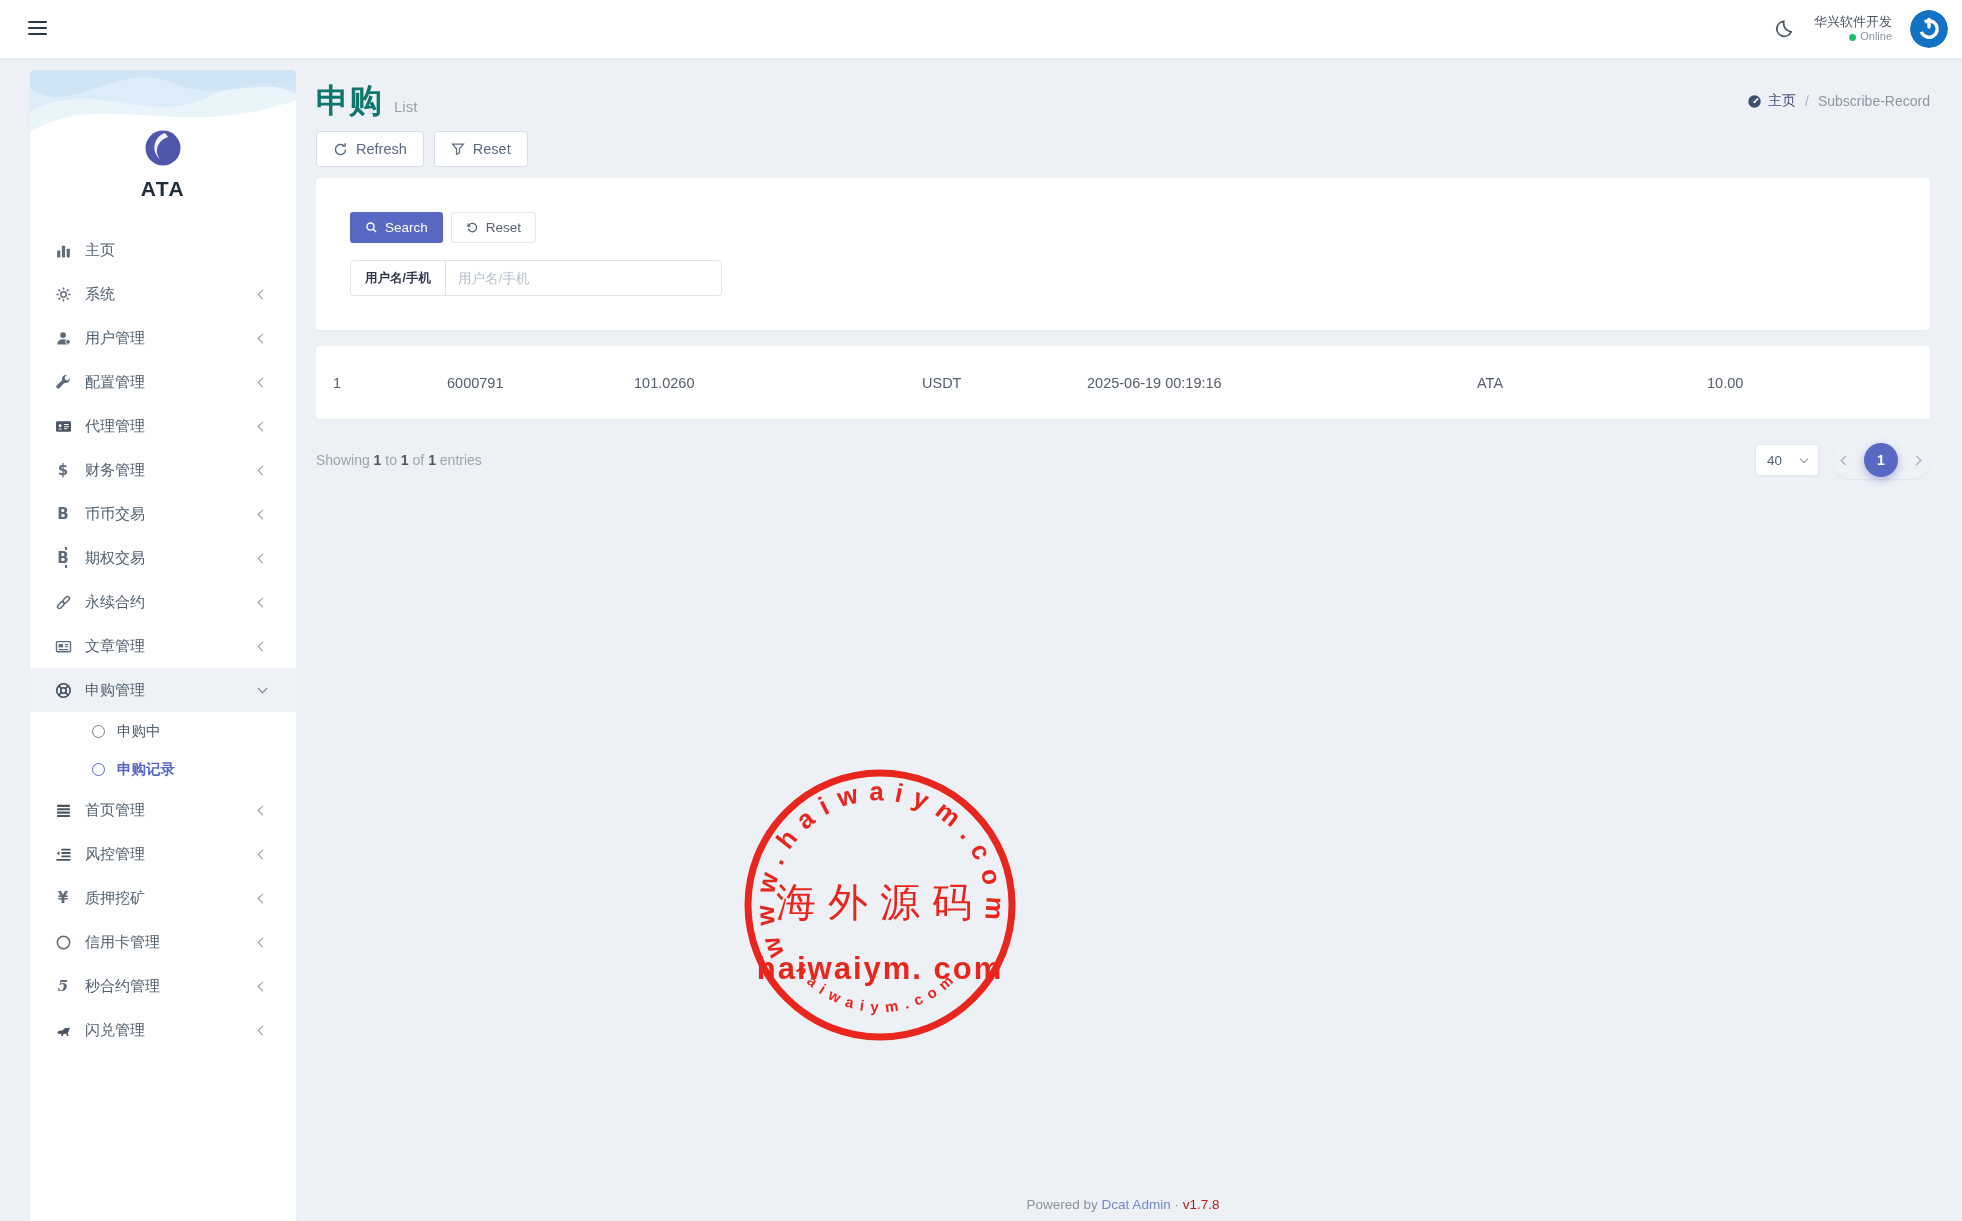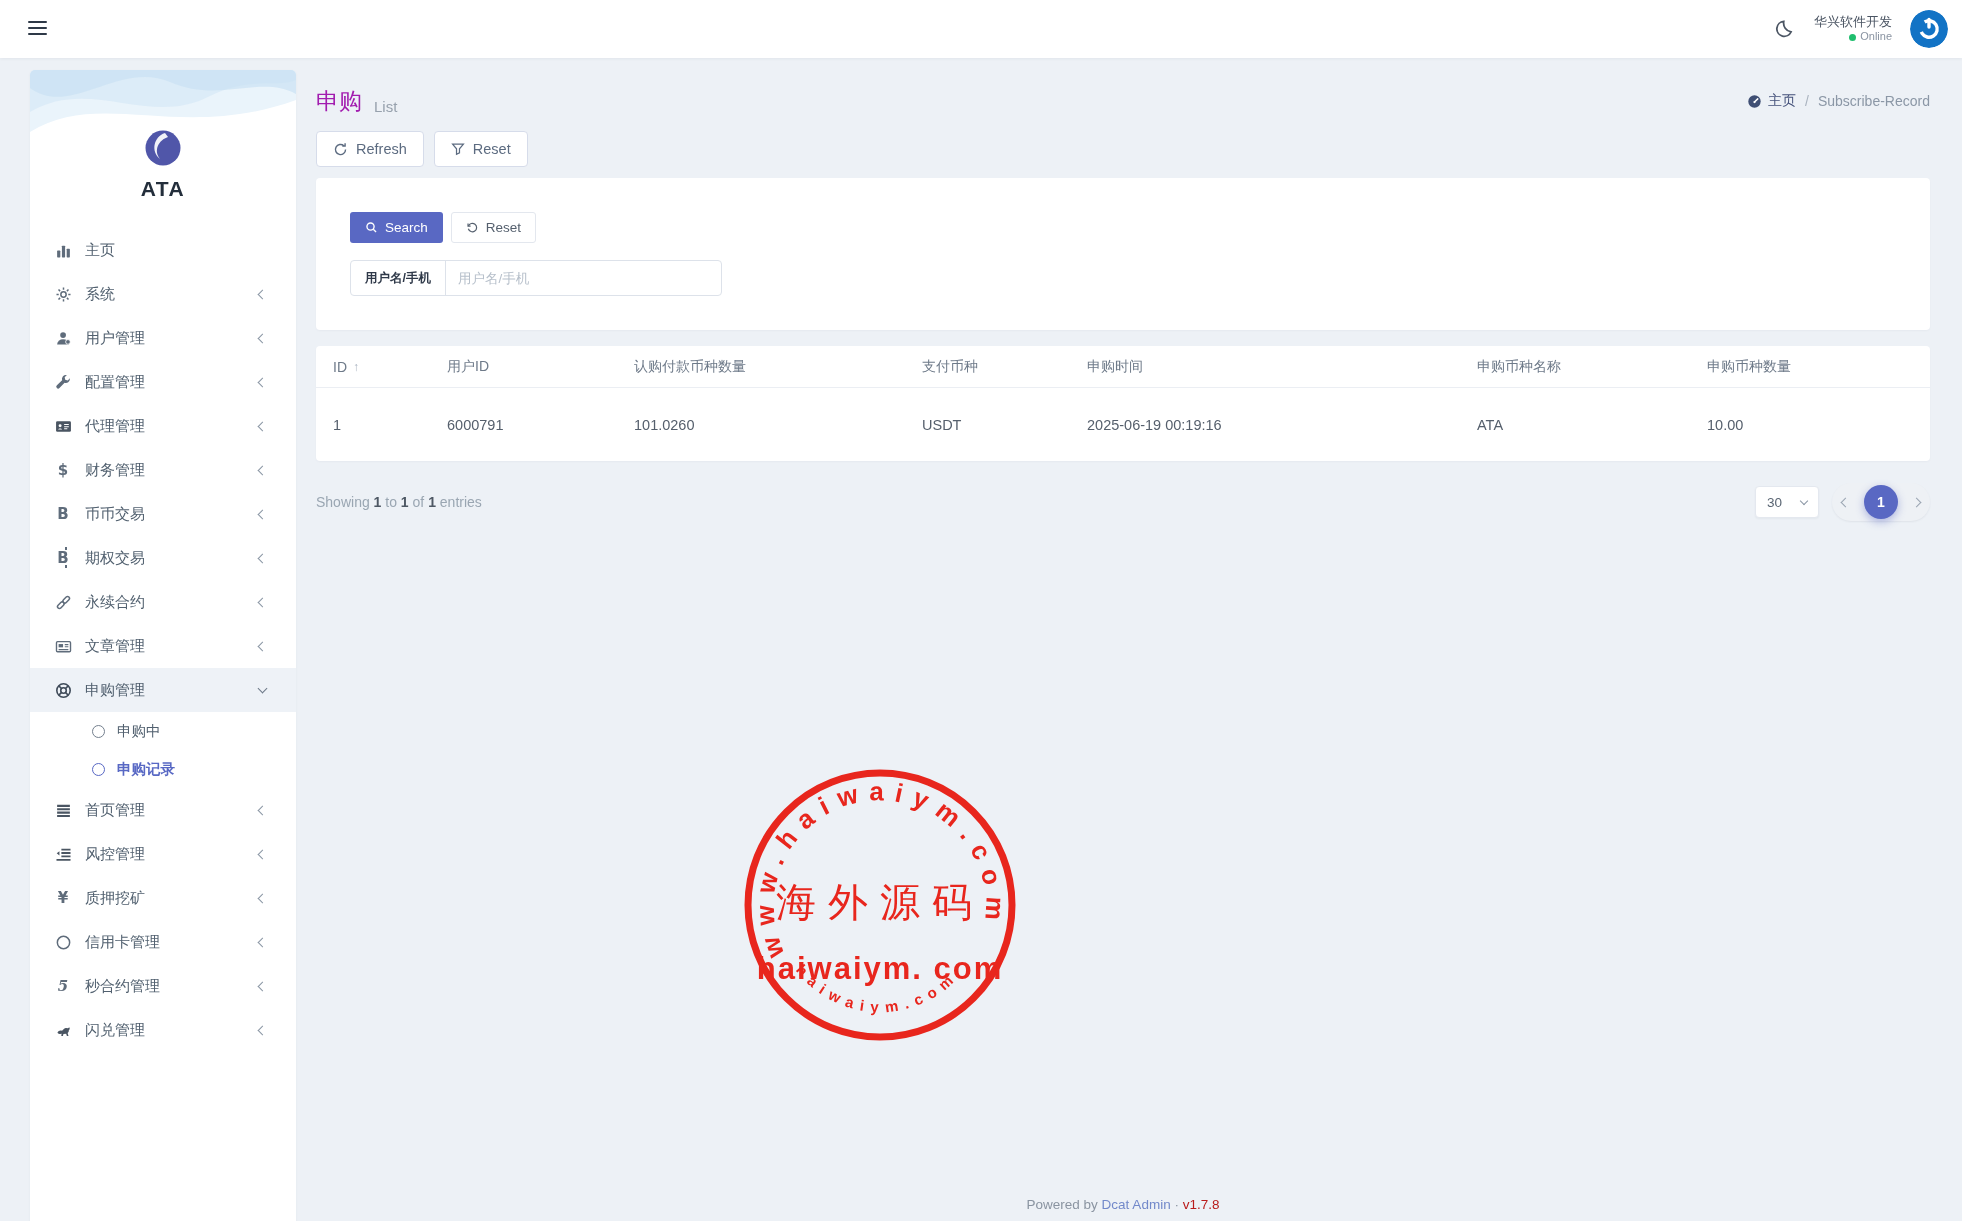--- a/index.html
+++ b/index.html
@@ -41,21 +41,21 @@
   .smi.active .lbl{color:#5868c4;font-weight:bold;}
   .glyph{font-size:15px;font-weight:bold;color:#5f6c7b;font-family:"DejaVu Sans",sans-serif;}
   .glyph.serif{font-family:"DejaVu Serif",serif;font-style:italic;}
   .coin-b{position:relative;}
   .coin-b.t::before{content:"";position:absolute;left:8px;top:-2px;width:2px;height:3px;background:#5f6c7b;}
   .coin-b.t::after{content:"";position:absolute;left:8px;bottom:-1px;width:2px;height:3px;background:#5f6c7b;}
 
   
   .main{position:absolute;left:316px;top:58px;width:1614px;}
   .page-head{margin-top:22px;height:42px;display:flex;align-items:center;}
-  .page-title{font-size:23px;font-weight:400;color:#a21caf;font-family:"Liberation Sans",sans-serif;}
+  .page-title{font-size:33px;font-weight:700;color:#0f766e;font-family:"Liberation Sans",sans-serif;}
   .page-sub{font-size:15px;color:#97a1ad;margin-left:12px;padding-top:10px;}
   .breadcrumb{margin-left:auto;display:flex;align-items:center;gap:9px;font-size:14px;}
   .breadcrumb .home{color:#44517a;display:flex;align-items:center;gap:6px;cursor:pointer;}
   .breadcrumb .sep{color:#aab3bf;}
   .breadcrumb .cur{color:#8b97a6;}
 
   .toolbar{margin-top:9px;display:flex;gap:10px;}
   .tbtn{height:36px;padding:0 16px;background:#fff;border:1px solid #d6dcea;border-radius:4px;display:flex;align-items:center;gap:8px;font-size:14.5px;color:#5c6b80;cursor:pointer;}
 
   .card{background:#fff;border-radius:4px;box-shadow:0 1px 2px rgba(40,50,70,.04);}
@@ -387,32 +387,20 @@
         <span>Reset</span>
       </div>
     </div>
     <div class="input-group">
       <span class="ig-label">用户名/手机</span>
       <input type="text" placeholder="用户名/手机" style="">
     </div>
   </div>
 
   <div class="card table-card">
-    <div class="tgrid thead">
-      <div class="th">
-        <span>ID</span>
-        <span class="sort">↑</span>
-      </div>
-      <div class="th">用户ID</div>
-      <div class="th">认购付款币种数量</div>
-      <div class="th">支付币种</div>
-      <div class="th">申购时间</div>
-      <div class="th">申购币种名称</div>
-      <div class="th">申购币种数量</div>
-    </div>
     <div class="tgrid trow">
       <div class="td">1</div>
       <div class="td">6000791</div>
       <div class="td">101.0260</div>
       <div class="td">USDT</div>
       <div class="td">2025-06-19 00:19:16</div>
       <div class="td">ATA</div>
       <div class="td">10.00</div>
     </div>
   </div>
@@ -422,21 +410,21 @@
       <span>Showing</span>
       <b>1</b>
       <span>to</span>
       <b>1</b>
       <span>of</span>
       <b>1</b>
       <span>entries</span>
     </div>
     <div class="pag">
       <div class="psize">
-        <span>30</span>
+        <span>40</span>
         <span class="dn"></span>
       </div>
       <div class="pill">
         <span class="pchev prev"></span>
         <span class="pnum">1</span>
         <span class="pchev next"></span>
       </div>
     </div>
   </div>
 </div>

